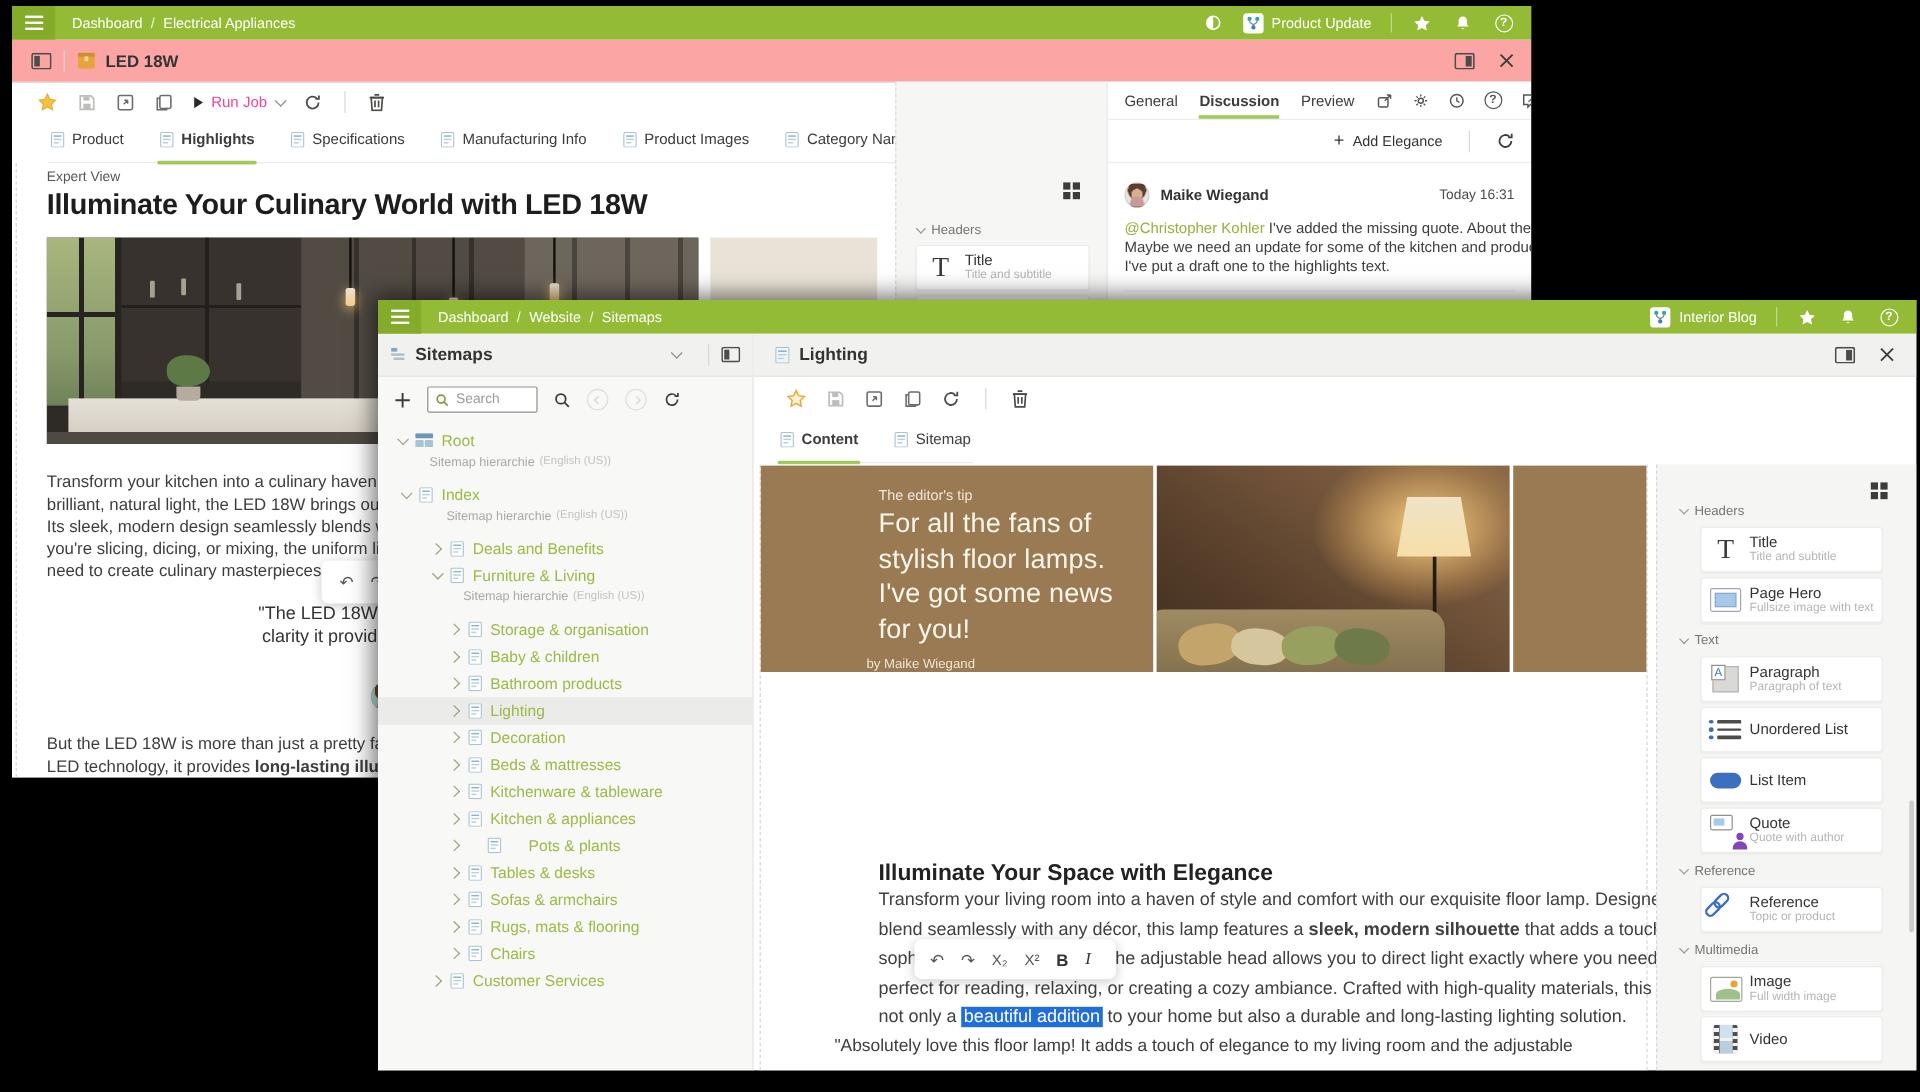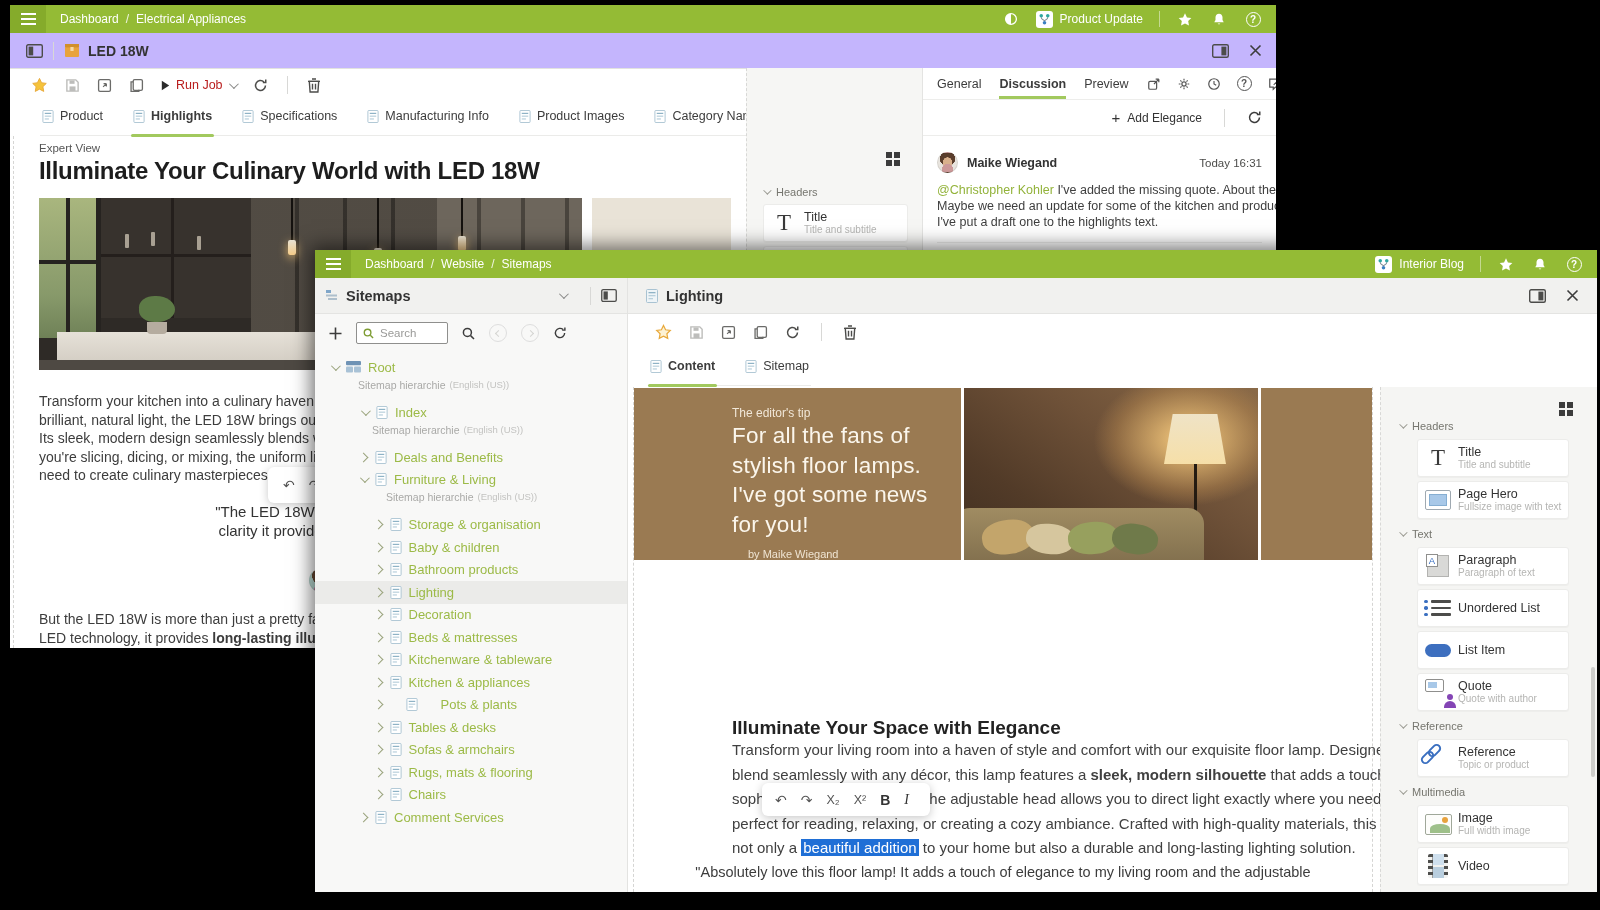--- a/index.html
+++ b/index.html
@@ -15,27 +15,27 @@
 .crumbs{margin-left:14px;font-size:12px;display:flex;gap:7px;align-items:center;white-space:nowrap}
 .crumb{cursor:pointer}
 .crumb-sep{opacity:.85}
 .gright{position:absolute;right:0;top:0;height:28px;display:flex;align-items:center;gap:16px;padding-right:14px}
 .gicon{display:flex;align-items:center;justify-content:center;width:18px;height:18px;cursor:pointer}
 .badge{display:flex;align-items:center;gap:7px;font-size:12px;cursor:pointer;white-space:nowrap}
 .branchbox{width:17px;height:17px;background:#fff;border-radius:3px;display:flex;align-items:center;justify-content:center}
 .gsep{width:1px;height:16px;background:rgba(255,255,255,.45)}
 .qm{width:15px;height:15px;border:1.4px solid #fff;border-radius:50%;font-size:10px;display:flex;align-items:center;justify-content:center;font-weight:700}
 
-.tbar{position:absolute;left:0;right:0;height:36px;background:#c4b5fd;border-bottom:1px solid #e2e2e0;display:flex;align-items:center}
+.tbar{position:absolute;left:0;right:0;height:36px;background:#fca5a5;border-bottom:1px solid #e2e2e0;display:flex;align-items:center}
 .vsep{width:1px;height:18px;background:#d8d8d6;margin:0 10px}
 .doctitle{font-size:14px;font-weight:700;color:#333}
 .ic{display:inline-flex;align-items:center;justify-content:center;cursor:pointer}
 
 .toolrow{position:absolute;display:flex;align-items:center;gap:17px;height:32px}
-.runjob{display:flex;align-items:center;gap:6px;font-size:12.5px;color:#b91c1c;cursor:pointer}
+.runjob{display:flex;align-items:center;gap:6px;font-size:12.5px;color:#ec4899;cursor:pointer}
 .chev{display:inline-block;width:7px;height:7px;border-right:1.6px solid #8a8a88;border-bottom:1.6px solid #8a8a88;flex:none}
 .chev.down{transform:rotate(45deg) translateY(-2px)}
 .chev.right{transform:rotate(-45deg)}
 
 .dtabs{position:absolute;display:flex;gap:26px;align-items:flex-end;height:34px;border-bottom:1px solid #ebebe9}
 .dtab{position:relative;display:flex;gap:6px;align-items:center;font-size:12.5px;color:#3c3c3c;padding:0 2px 12px;background:none;border:none;font-family:inherit;cursor:pointer;white-space:nowrap}
 .dtab.active{font-weight:700}
 .dtab.active::after{content:"";position:absolute;left:0;right:0;bottom:-2px;height:3px;background:#a2c95e;border-radius:2px}
 
 .article{position:absolute;left:3px;top:131px;width:733px;bottom:0;border-left:1px dashed #d5d5d3;padding-left:22px;color:#3f3f3f}
@@ -143,21 +143,21 @@
 .dpcontent{position:absolute;left:318px;width:740px;top:137px;bottom:0;border-left:1px dashed #d5d5d3;border-right:1px dashed #d5d5d3;background:#fff}
 .dppal{position:absolute;right:0;width:217px;top:137px;bottom:0;background:#f5f5f3;border-left:1px dashed #d8d8d6;padding:14px 18px 0 18px}
 .dppal .pal-card{width:152px;margin-left:18px}
 .dppal .pal-sec{margin:9px 0 7px}
 .scrollthumb{position:absolute;right:2px;top:280px;width:4px;height:110px;background:#cdcdcb;border-radius:2px}
 
 .hero{position:absolute;left:0;top:1px;height:172px;width:738px}
 .hpanel{position:absolute;top:0;height:172px;background:#9a7a52}
 .hero-eyebrow{position:absolute;left:98px;top:18px;font-size:12px;color:#f1e7d8}
 .hero-title{position:absolute;left:98px;top:33px;font-size:22.5px;line-height:29.5px;color:#fbf6ec;font-weight:400;letter-spacing:.2px}
-.hero-byline{position:absolute;left:114px;top:160px;font-size:11px;color:#efe4d2}
+.hero-byline{position:absolute;left:88px;top:160px;font-size:11px;color:#efe4d2}
 .lampimg{position:absolute;left:330px;top:0;width:294px;height:172px;overflow:hidden;background:radial-gradient(120px 85px at 76% 30%,rgba(255,210,130,.95),rgba(200,150,85,.35) 60%,transparent 78%),linear-gradient(215deg,#8a6a48 0%,#6e5138 40%,#523b28 72%,#3f2e20 100%)}
 .lshade{position:absolute;left:200px;top:26px;width:62px;height:50px;background:linear-gradient(180deg,#efe3c6,#f6dfa8);clip-path:polygon(14% 0,86% 0,100% 100%,0 100%);box-shadow:0 10px 28px rgba(255,214,140,.85)}
 .lpole{position:absolute;left:230px;top:76px;width:2.5px;height:96px;background:#241b12}
 .sofa{position:absolute;left:-10px;bottom:-14px;width:250px;height:66px;background:linear-gradient(180deg,#a08c62,#7c6a4a);border-radius:16px 16px 0 0}
 .pillow{position:absolute;border-radius:45%;bottom:6px}
 
 .h2a{position:absolute;left:98px;top:330px;font-size:19px;font-weight:700;color:#222;white-space:nowrap}
 .fpara{position:absolute;left:98px;top:351px;font-size:15px;line-height:24.5px;color:#404040}
 .fquote{position:absolute;left:0;width:738px;top:472px;text-align:center;font-size:14.5px;line-height:27px;color:#3c3c3c}
 svg{display:block}
@@ -630,21 +630,21 @@
                 <rect x="0" y="5.6" width="7" height="6" rx="1" fill="#a9c2d6"></rect>
                 <rect x="8" y="5.6" width="7" height="6" rx="1" fill="#a9c2d6"></rect>
               </svg>
             </span>
             <span>Root</span>
           </div>
           <div class="tmeta" style="padding-left: 43px;">
             <span>Sitemap hierarchie</span>
             <i>(English (US))</i>
           </div>
-          <div class="trow" style="padding-left: 46px;">
+          <div class="trow" style="padding-left: 19px;">
             <span class="chev down" style="border-color: rgb(154, 163, 124);"></span>
             <span class="ticn">
               <svg width="12" height="13" viewBox="0 0 12 14">
                 <rect x="0.5" y="0.5" width="11" height="13" rx="1" fill="#fff" stroke="#a9c3d2"></rect>
                 <rect x="2.5" y="3" width="7" height="1.3" fill="#8fb3c6"></rect>
                 <rect x="2.5" y="6" width="7" height="1.3" fill="#b9d0dc"></rect>
                 <rect x="2.5" y="9" width="4.5" height="1.3" fill="#b9d0dc"></rect>
               </svg>
             </span>
             <span>Index</span>
@@ -840,21 +840,21 @@
           <div class="trow" style="padding-left: 45px;">
             <span class="chev right" style="border-color: rgb(154, 163, 124);"></span>
             <span class="ticn">
               <svg width="12" height="13" viewBox="0 0 12 14">
                 <rect x="0.5" y="0.5" width="11" height="13" rx="1" fill="#fff" stroke="#a9c3d2"></rect>
                 <rect x="2.5" y="3" width="7" height="1.3" fill="#8fb3c6"></rect>
                 <rect x="2.5" y="6" width="7" height="1.3" fill="#b9d0dc"></rect>
                 <rect x="2.5" y="9" width="4.5" height="1.3" fill="#b9d0dc"></rect>
               </svg>
             </span>
-            <span>Comment Services</span>
+            <span>Customer Services</span>
           </div>
         </div>
     </div>
 
     <div class="dphead">
       <span>
         <svg width="12" height="14" viewBox="0 0 12 14">
             <rect x="0.5" y="0.5" width="11" height="13" rx="1" fill="#eef4f7" stroke="#a9c3d2"></rect>
             <rect x="2.5" y="3" width="7" height="1.3" fill="#8fb3c6"></rect>
             <rect x="2.5" y="6" width="7" height="1.3" fill="#b9d0dc"></rect>

